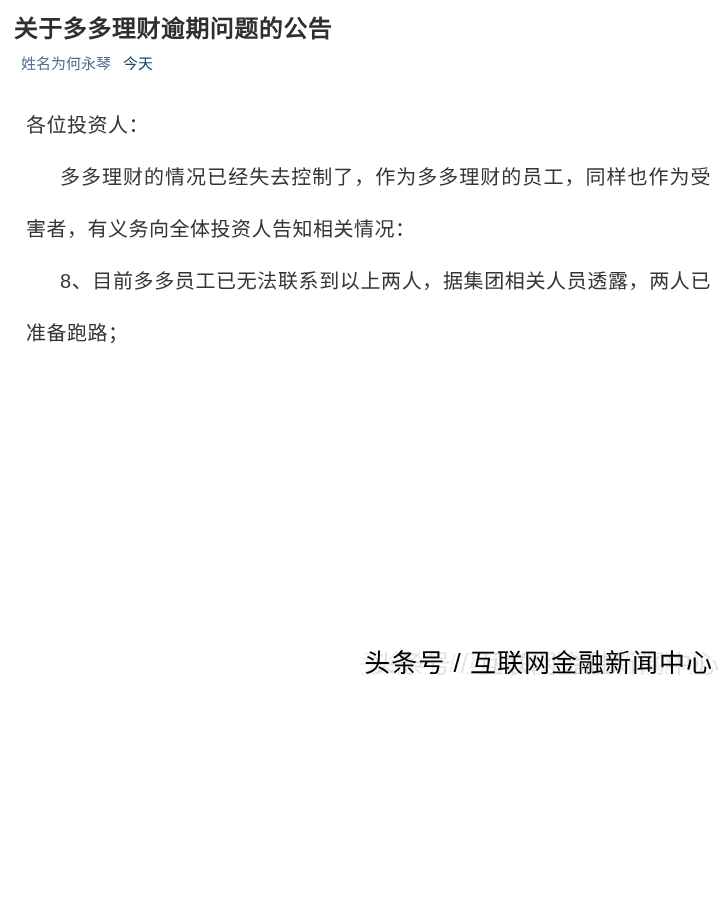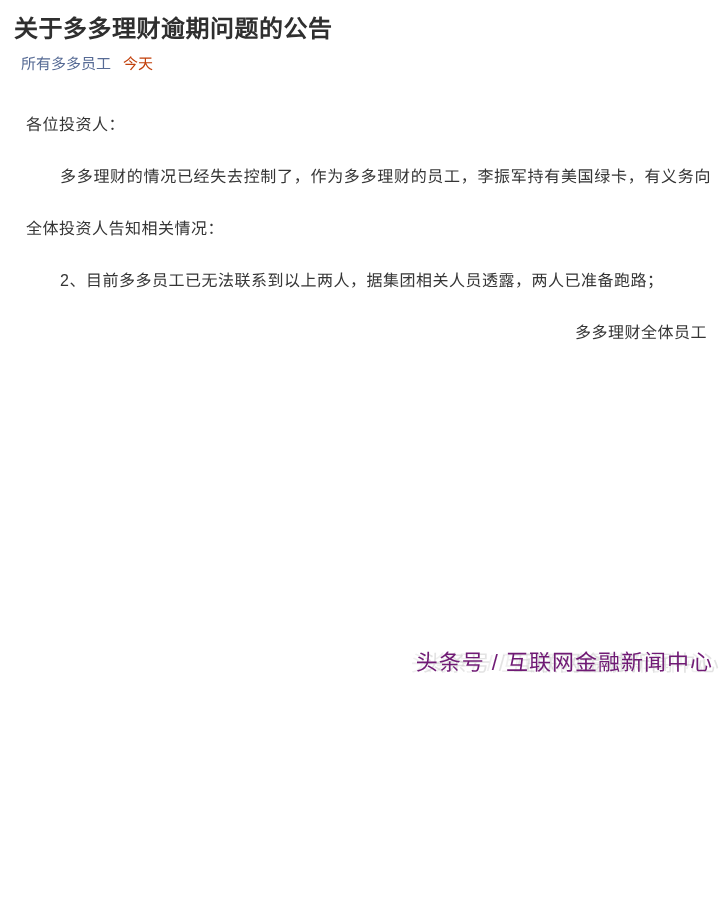--- a/index.html
+++ b/index.html
@@ -31,26 +31,26 @@
     font-size: 15px;
     line-height: 18px;
   }
   .account-link {
     color: #576b95;
     text-decoration: none;
     margin-right: 12px;
     cursor: pointer;
   }
   .publish-date {
-    color: #c2410c;
+    color: #0c4a6e;
   }
   .content {
     margin-top: 26px;
     padding: 0 10px 0 26px;
-    font-size: 16px;
+    font-size: 20px;
     line-height: 52px;
     color: #353535;
     text-align: justify;
     letter-spacing: 0.5px;
   }
   .content p {
     margin: 0;
     text-indent: 34px;
   }
   .content p.noindent {
@@ -62,43 +62,42 @@
   }
   .signoff {
     text-align: right;
     text-indent: 0 !important;
     padding-right: 4px;
   }
   .watermark {
     position: absolute;
     right: 8px;
     bottom: 8px;
-    font-size: 22px;
+    font-size: 26px;
     line-height: 30px;
-    color: #701a75;
+    color: #000000;
     letter-spacing: 1px;
     text-shadow: 7px 1px 0 rgba(185,185,185,0.40),
                  -5px 1px 0 rgba(210,210,210,0.35);
     white-space: nowrap;
   }
 </style>
 </head>
 <body>
 
 <div class="page">
 
   <header class="article-header">
     <h1 class="article-title">关于多多理财逾期问题的公告</h1>
     <div class="byline">
-      <a class="account-link">所有多多员工</a><span class="publish-date">今天</span>
+      <a class="account-link">姓名为何永琴</a><span class="publish-date">今天</span>
     </div>
   </header>
 
   <section class="content">
     <p class="noindent">各位投资人：</p>
-    <p>多多理财的情况已经失去控制了，作为多多理财的员工，李振军持有美国绿卡，有义务向全体投资人告知相关情况：</p>
-    <p>2、目前多多员工已无法联系到以上两人，据集团相关人员透露，两人已准备跑路；</p>
-    <p class="signoff">多多理财全体员工</p>
+    <p>多多理财的情况已经失去控制了，作为多多理财的员工，同样也作为受害者，有义务向全体投资人告知相关情况：</p>
+    <p>8、目前多多员工已无法联系到以上两人，据集团相关人员透露，两人已准备跑路；</p>
   </section>
 
   <div class="watermark">头条号 / 互联网金融新闻中心</div>
 
 </div>
 
 </body></html>

